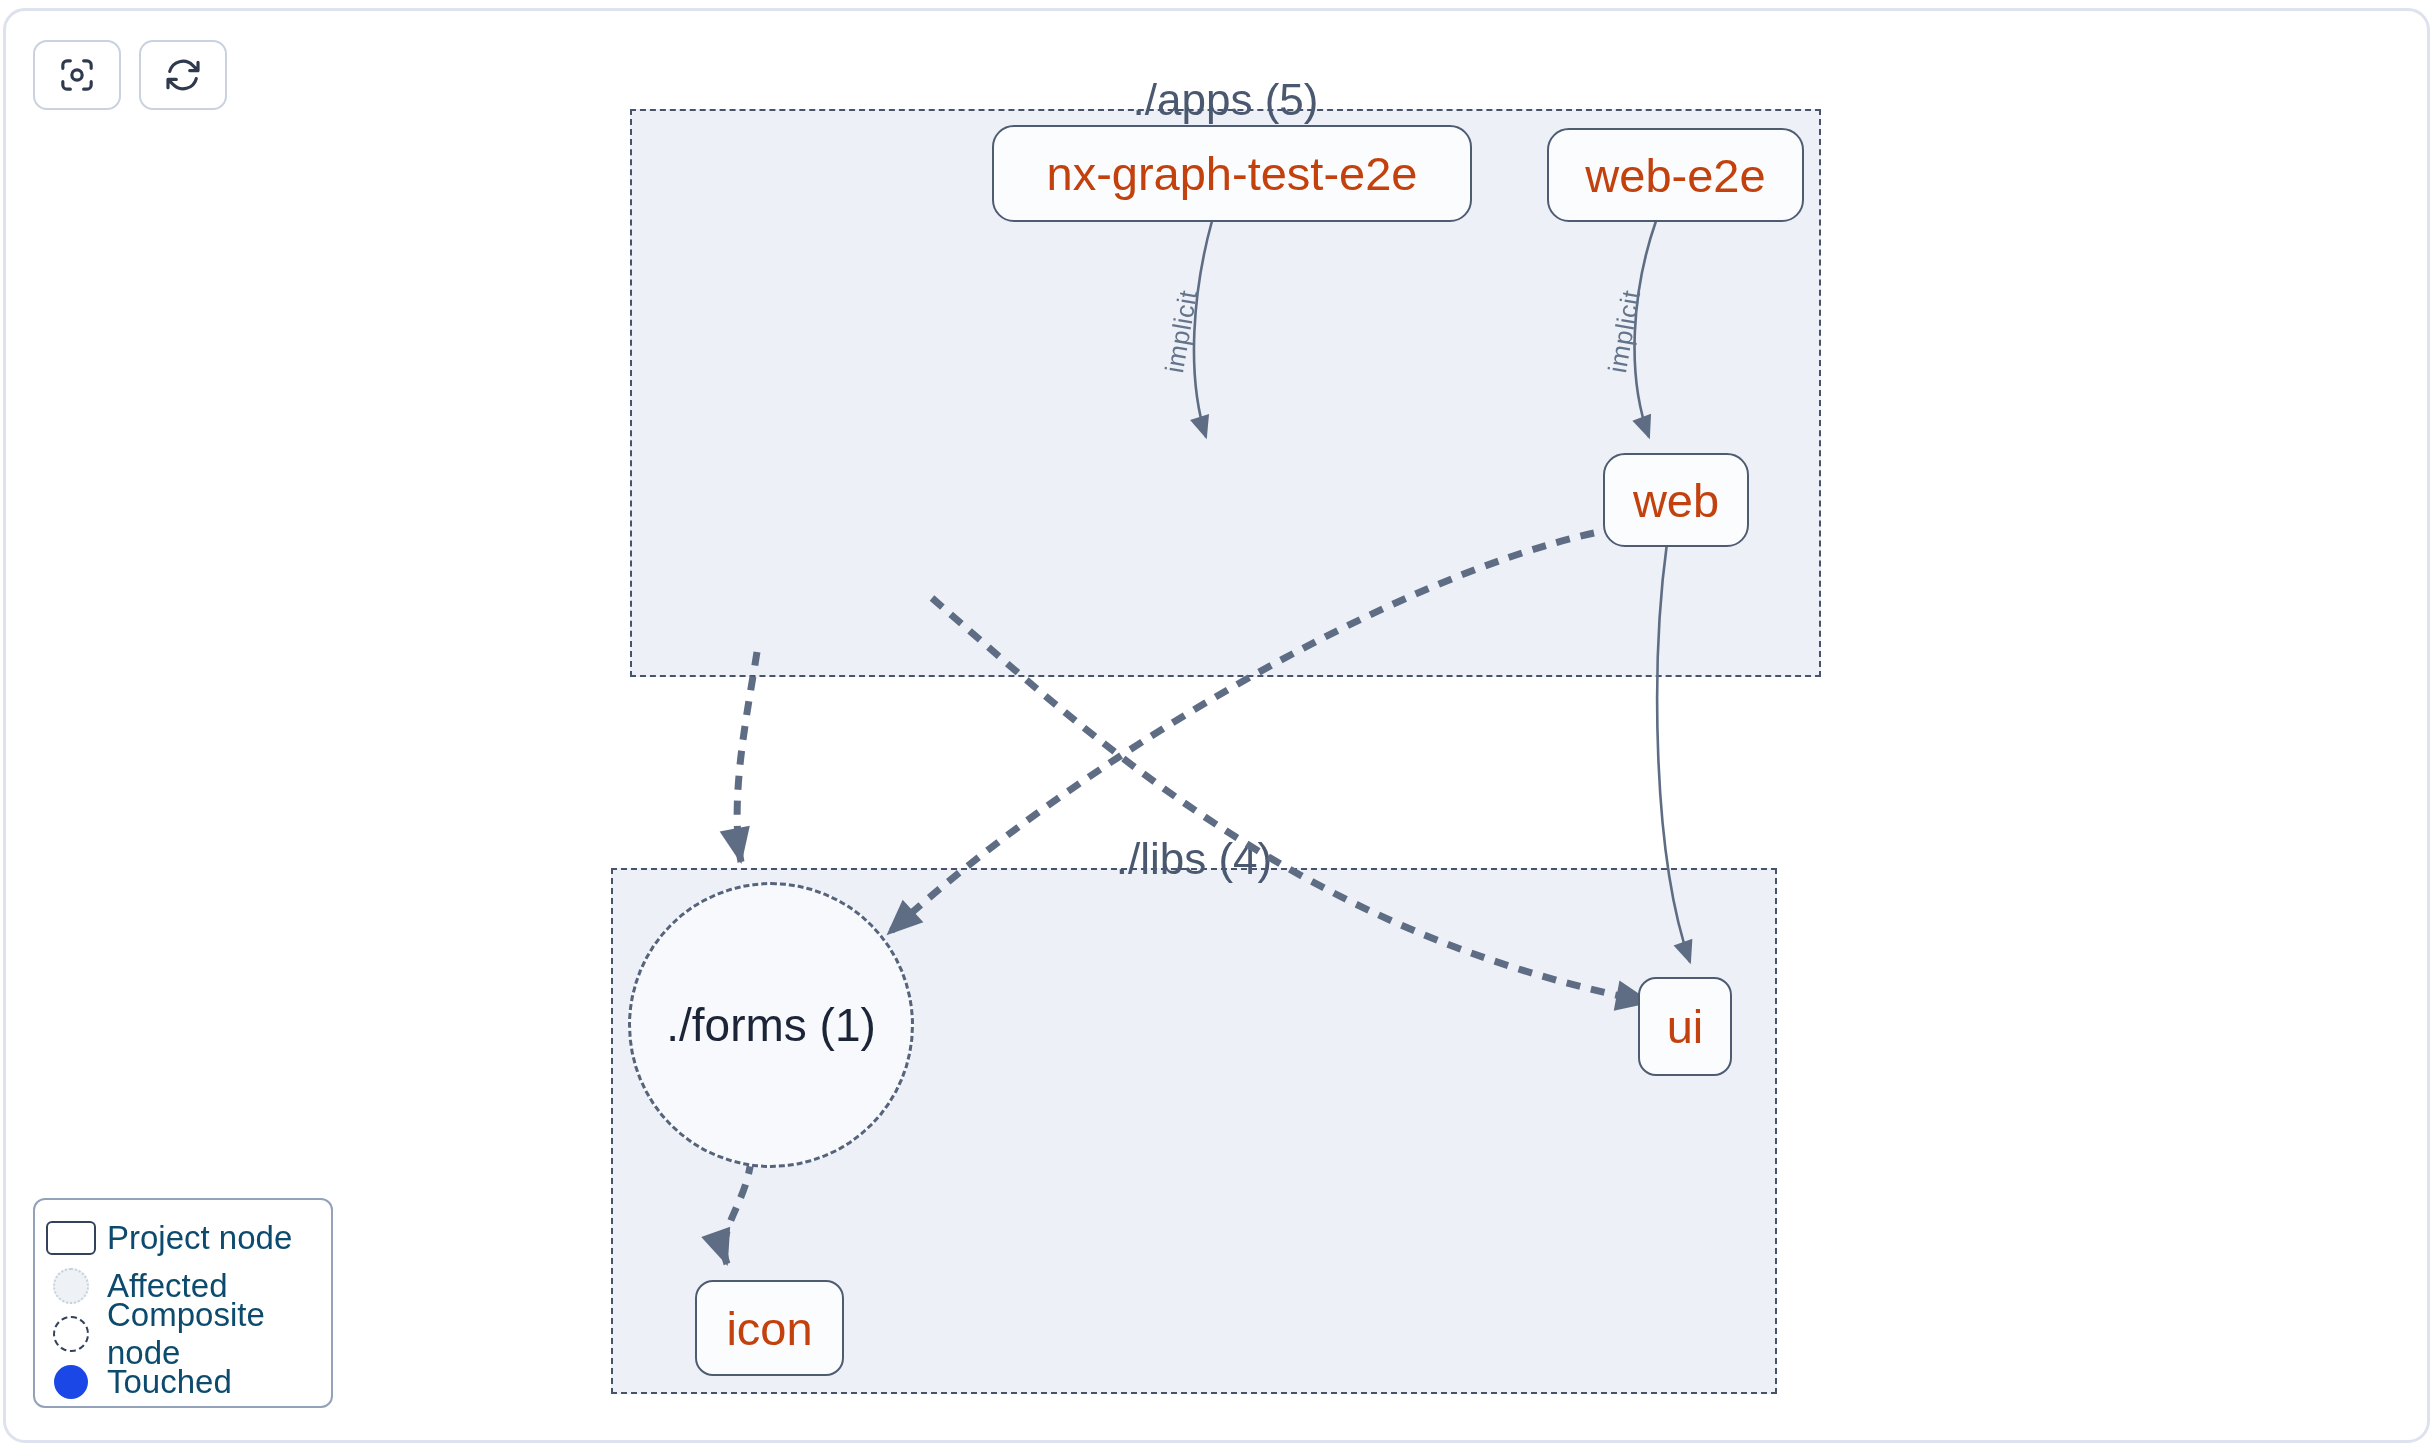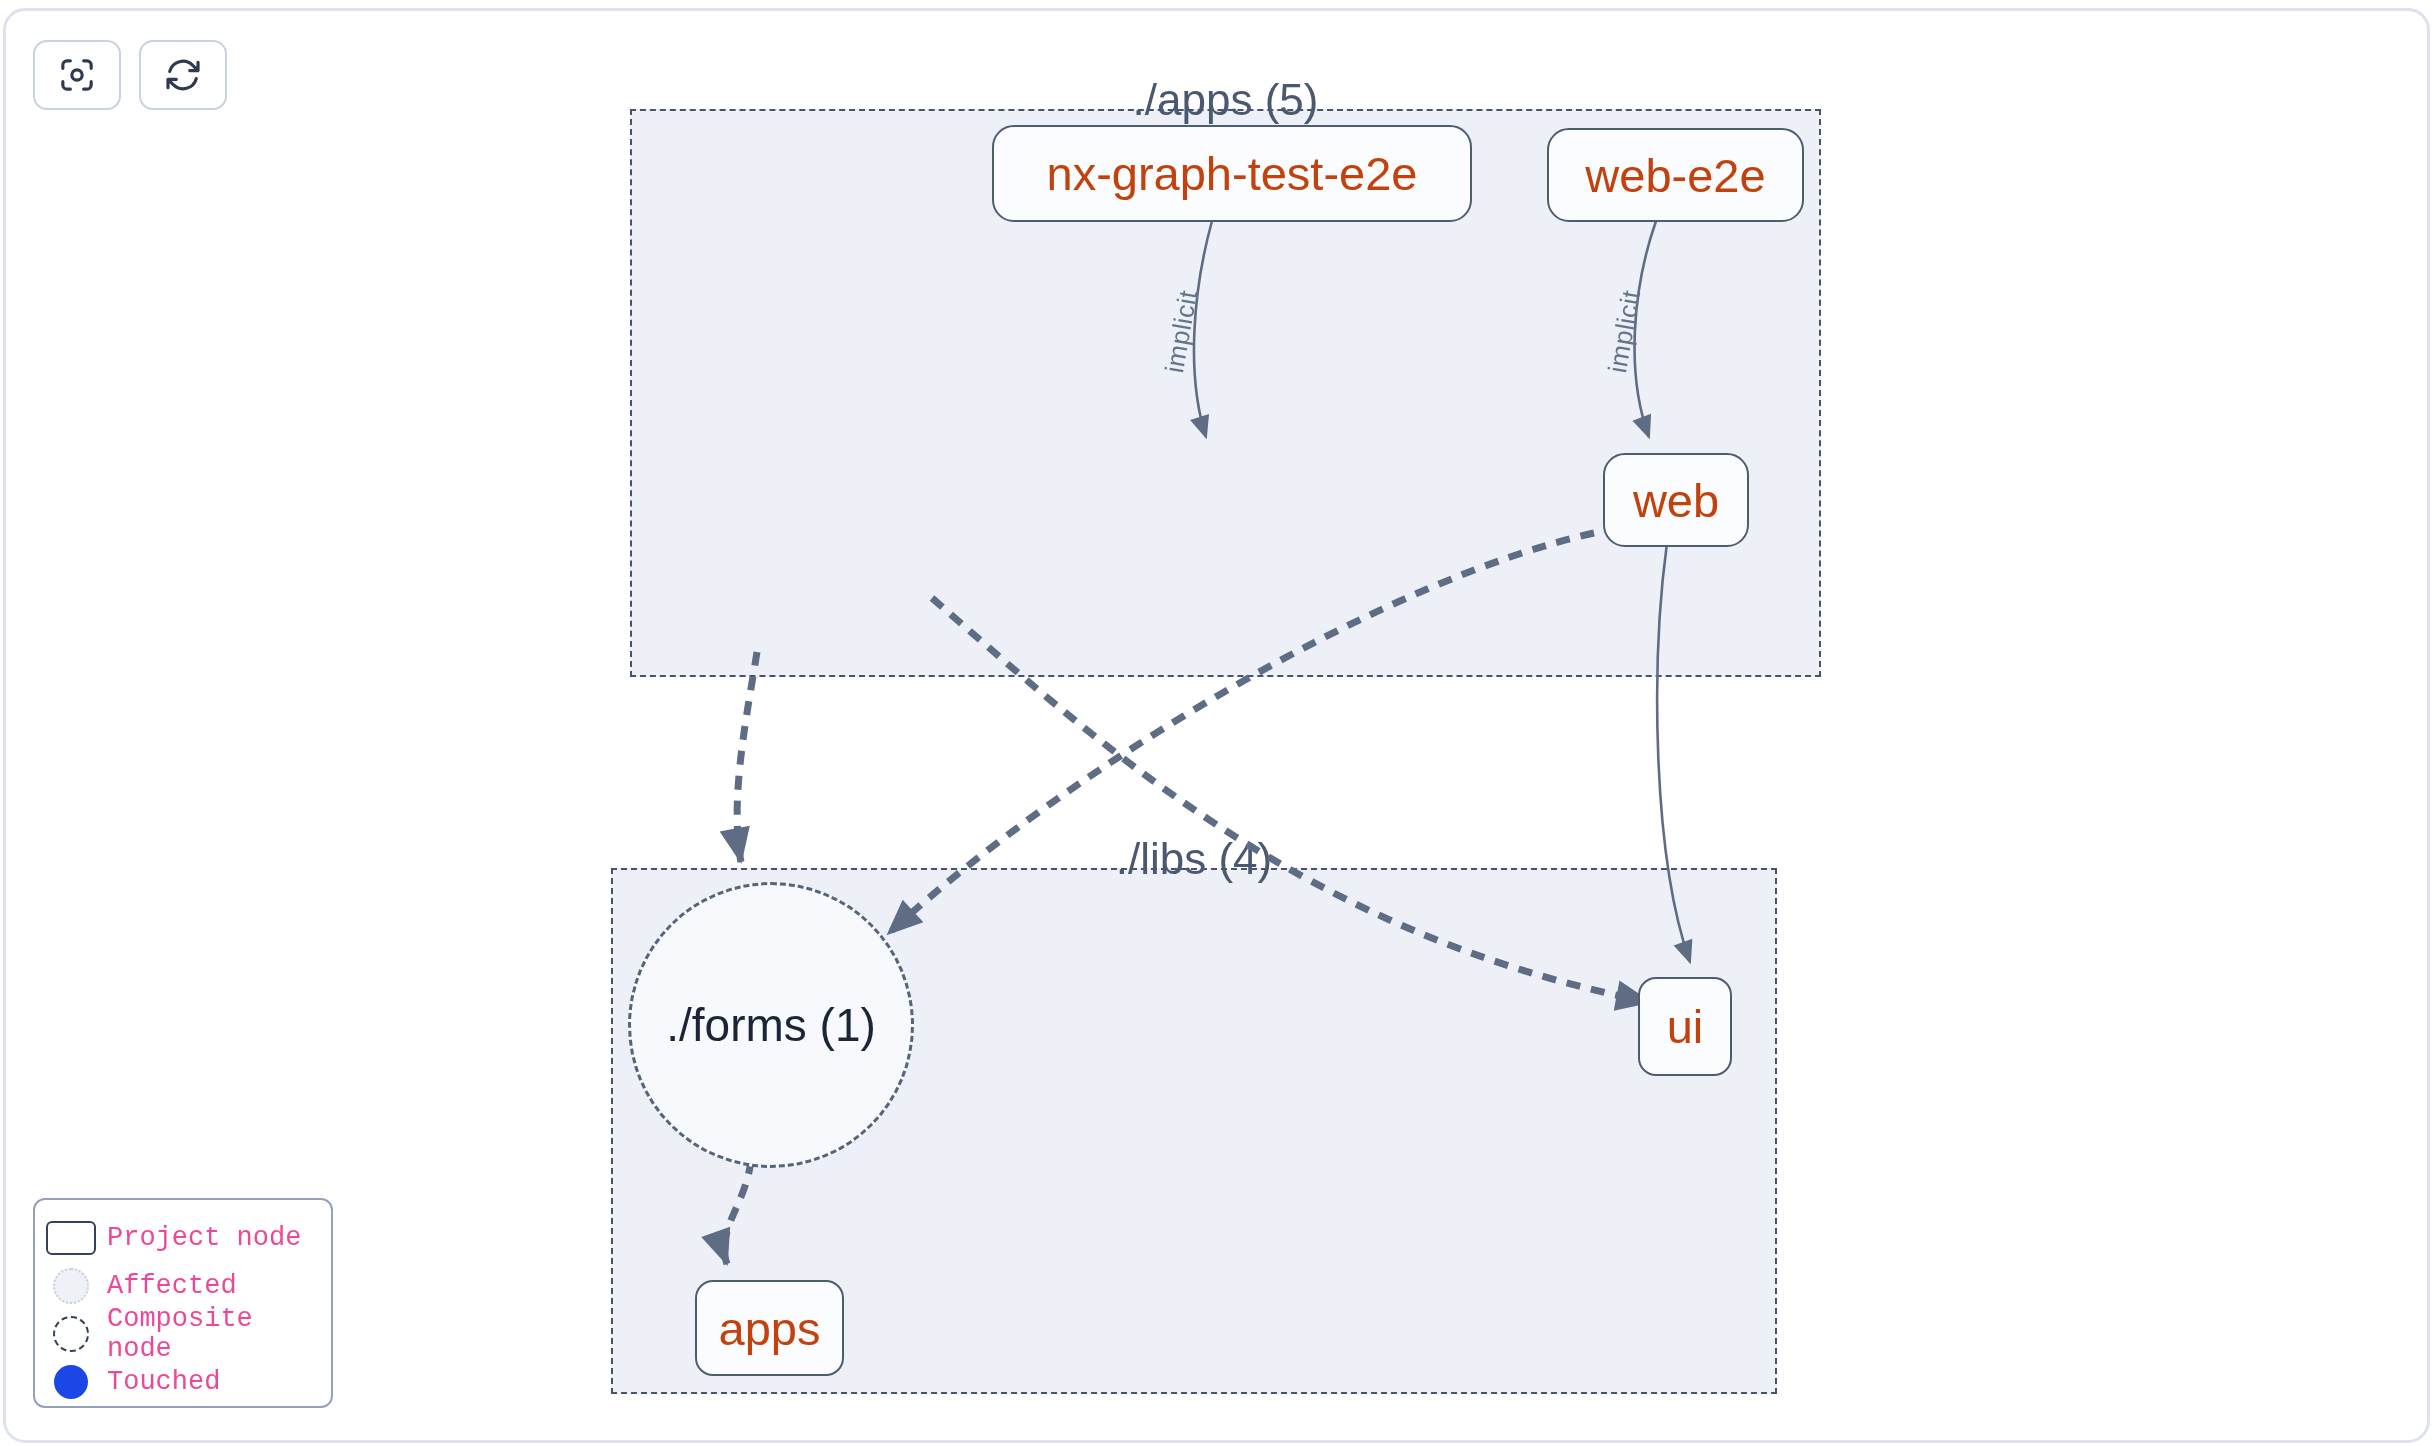--- a/index.html
+++ b/index.html
@@ -42,21 +42,21 @@
   .node-nx-graph-test{left:1043px;top:450px;width:372px;height:90px;}
   .node-web{left:1603px;top:453px;width:142px;height:90px;}
   .node-ui{left:1638px;top:977px;width:90px;height:95px;border-radius:18px;}
   .node-icon{left:695px;top:1280px;width:145px;height:92px;border-radius:18px;}
 
   
   .legend{position:absolute;left:33px;top:1198px;width:300px;height:210px;background:#ffffff;
           border:2px solid #93a2b8;border-radius:12px;z-index:11;padding:14px 0 0 0;box-sizing:border-box;}
   .legend-row{display:flex;align-items:center;height:48px;}
   .legend-marker{width:72px;display:flex;align-items:center;justify-content:center;flex:0 0 72px;}
-  .legend-label{font-size:27px;color:#ec4899;font-family:Liberation Mono, monospace;}
+  .legend-label{font-size:33px;color:#0c4a6e;}
   .lm-project{width:46px;height:30px;border:2.5px solid #33415a;border-radius:6px;background:#ffffff;}
   .lm-composite{width:32px;height:32px;border:2.5px dashed #33415a;border-radius:50%;background:#ffffff;}
   .lm-affected{width:32px;height:32px;border:2px dotted #c7d0dc;border-radius:50%;background:#eef2f7;}
   .lm-touched{width:34px;height:34px;border-radius:50%;background:#1a47e6;}
 </style>
 </head>
 <body>
 
 <div class="canvas">
   <div class="frame"></div>
@@ -118,21 +118,21 @@
   <div class="pnode node-web-e2e">
     <span>web-e2e</span>
   </div>
   <div class="pnode node-web">
     <span>web</span>
   </div>
   <div class="pnode node-ui">
     <span>ui</span>
   </div>
   <div class="pnode node-icon">
-    <span>apps</span>
+    <span>icon</span>
   </div>
 
   <div class="legend">
     <div class="legend-row">
       <div class="legend-marker">
           <div class="lm-project"></div>
         </div>
       <div class="legend-label">Project node</div>
     </div>
     <div class="legend-row">

